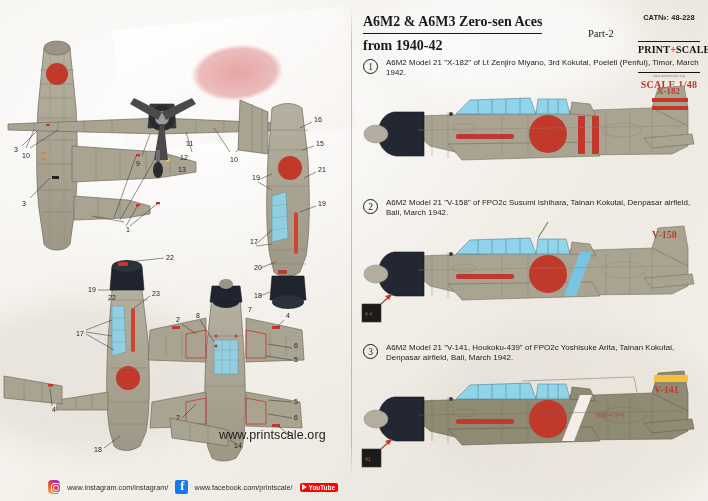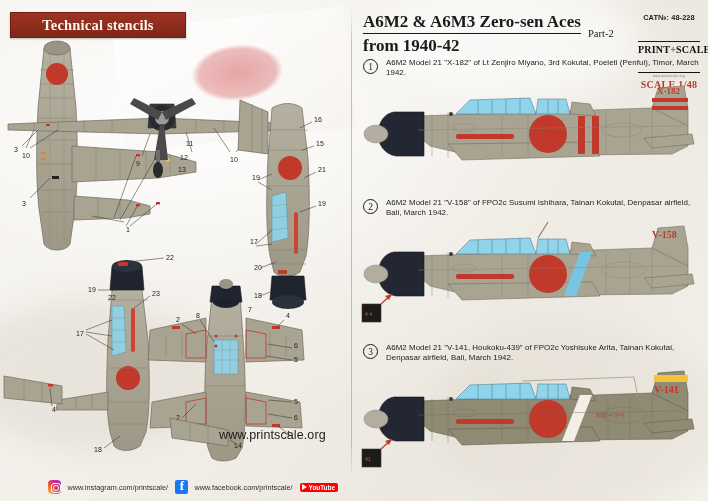--- a/index.html
+++ b/index.html
@@ -81,21 +81,21 @@
   #divider {
     position:absolute; left:351px; top:8px; width:1px; height:470px;
     background:linear-gradient(180deg, rgba(170,165,158,0) 0%, rgba(150,145,138,.55) 8%, rgba(150,145,138,.55) 92%, rgba(170,165,158,0) 100%);
   }
 
   #head-title {
     position:absolute; left:11px; top:12px; width:242px;
   }
   #head-title .l1, #head-title .l2 {
     font-family:"Liberation Serif", serif; font-weight:bold; color:#1a1a1a;
-    font-size:17px; line-height:20px; white-space:nowrap;
+    font-size:14px; line-height:20px; white-space:nowrap;
   }
   #head-title .l1 { border-bottom:1.4px solid #1a1a1a; display:inline-block; padding-bottom:1px; }
   #head-title .l2 { margin-top:2px; }
   #part-tag {
     position:absolute; left:236px; top:28px;
     font-family:"Liberation Serif", serif; font-weight:normal; font-size:10.5px; color:#1a1a1a;
   }
 
   #cat-block { position:absolute; left:286px; top:13px; width:62px; text-align:center; }
   #cat-no { font-size:7.4px; font-weight:bold; color:#1a1a1a; letter-spacing:.1px;
@@ -125,23 +125,20 @@
 <div id="page">
 
   <div class="blotch" style="left:-40px;top:300px;width:260px;height:150px;background:rgba(222,216,205,.5)"></div>
   <div class="blotch" style="left:430px;top:330px;width:300px;height:180px;background:rgba(226,220,209,.45)"></div>
   <div class="blotch" style="left:380px;top:-20px;width:260px;height:120px;background:rgba(255,255,255,.55)"></div>
 
   <div id="left-panel">
 
     <div class="flag-wm"></div>
 
-    <div id="title-banner">
-      <span>Technical stencils</span>
-    </div>
 
     <svg class="svgwrap" viewBox="0 0 352 501">
       <defs>
         <linearGradient id="gFus" x1="0" y1="0" x2="0" y2="1">
           <stop offset="0%" stop-color="#b6b0a0"></stop>
             <stop offset="100%" stop-color="#9d9786"></stop>
         </linearGradient>
         <style>
           .fus{fill:url(#gFus);stroke:#6f6a5e;stroke-width:.7}
           .fus2{fill:#a9a391;stroke:#6f6a5e;stroke-width:.7}
@@ -380,21 +377,21 @@
         <text class="num" x="152" y="296">23</text>
         <path class="lead" d="M150,296 L134,308"></path>
         <text class="num" x="108" y="300">22</text>
       </g>
     </svg>
 
     <div id="site-url">www.printscale.org</div>
 
     <div id="footer-row">
       <div class="ig-icon"></div>
-      <div class="soc-txt">www.instagram.com/printscale/</div>
+      <div class="soc-txt">www.instagram.com/instagram/</div>
       <div class="fb-icon"></div>
       <div class="soc-txt">www.facebook.com/printscale/</div>
       <div class="yt-badge">
         <div class="yt-play"></div>
         <div class="yt-text">YouTube</div>
       </div>
     </div>
   </div>
 
   <div id="divider"></div>

